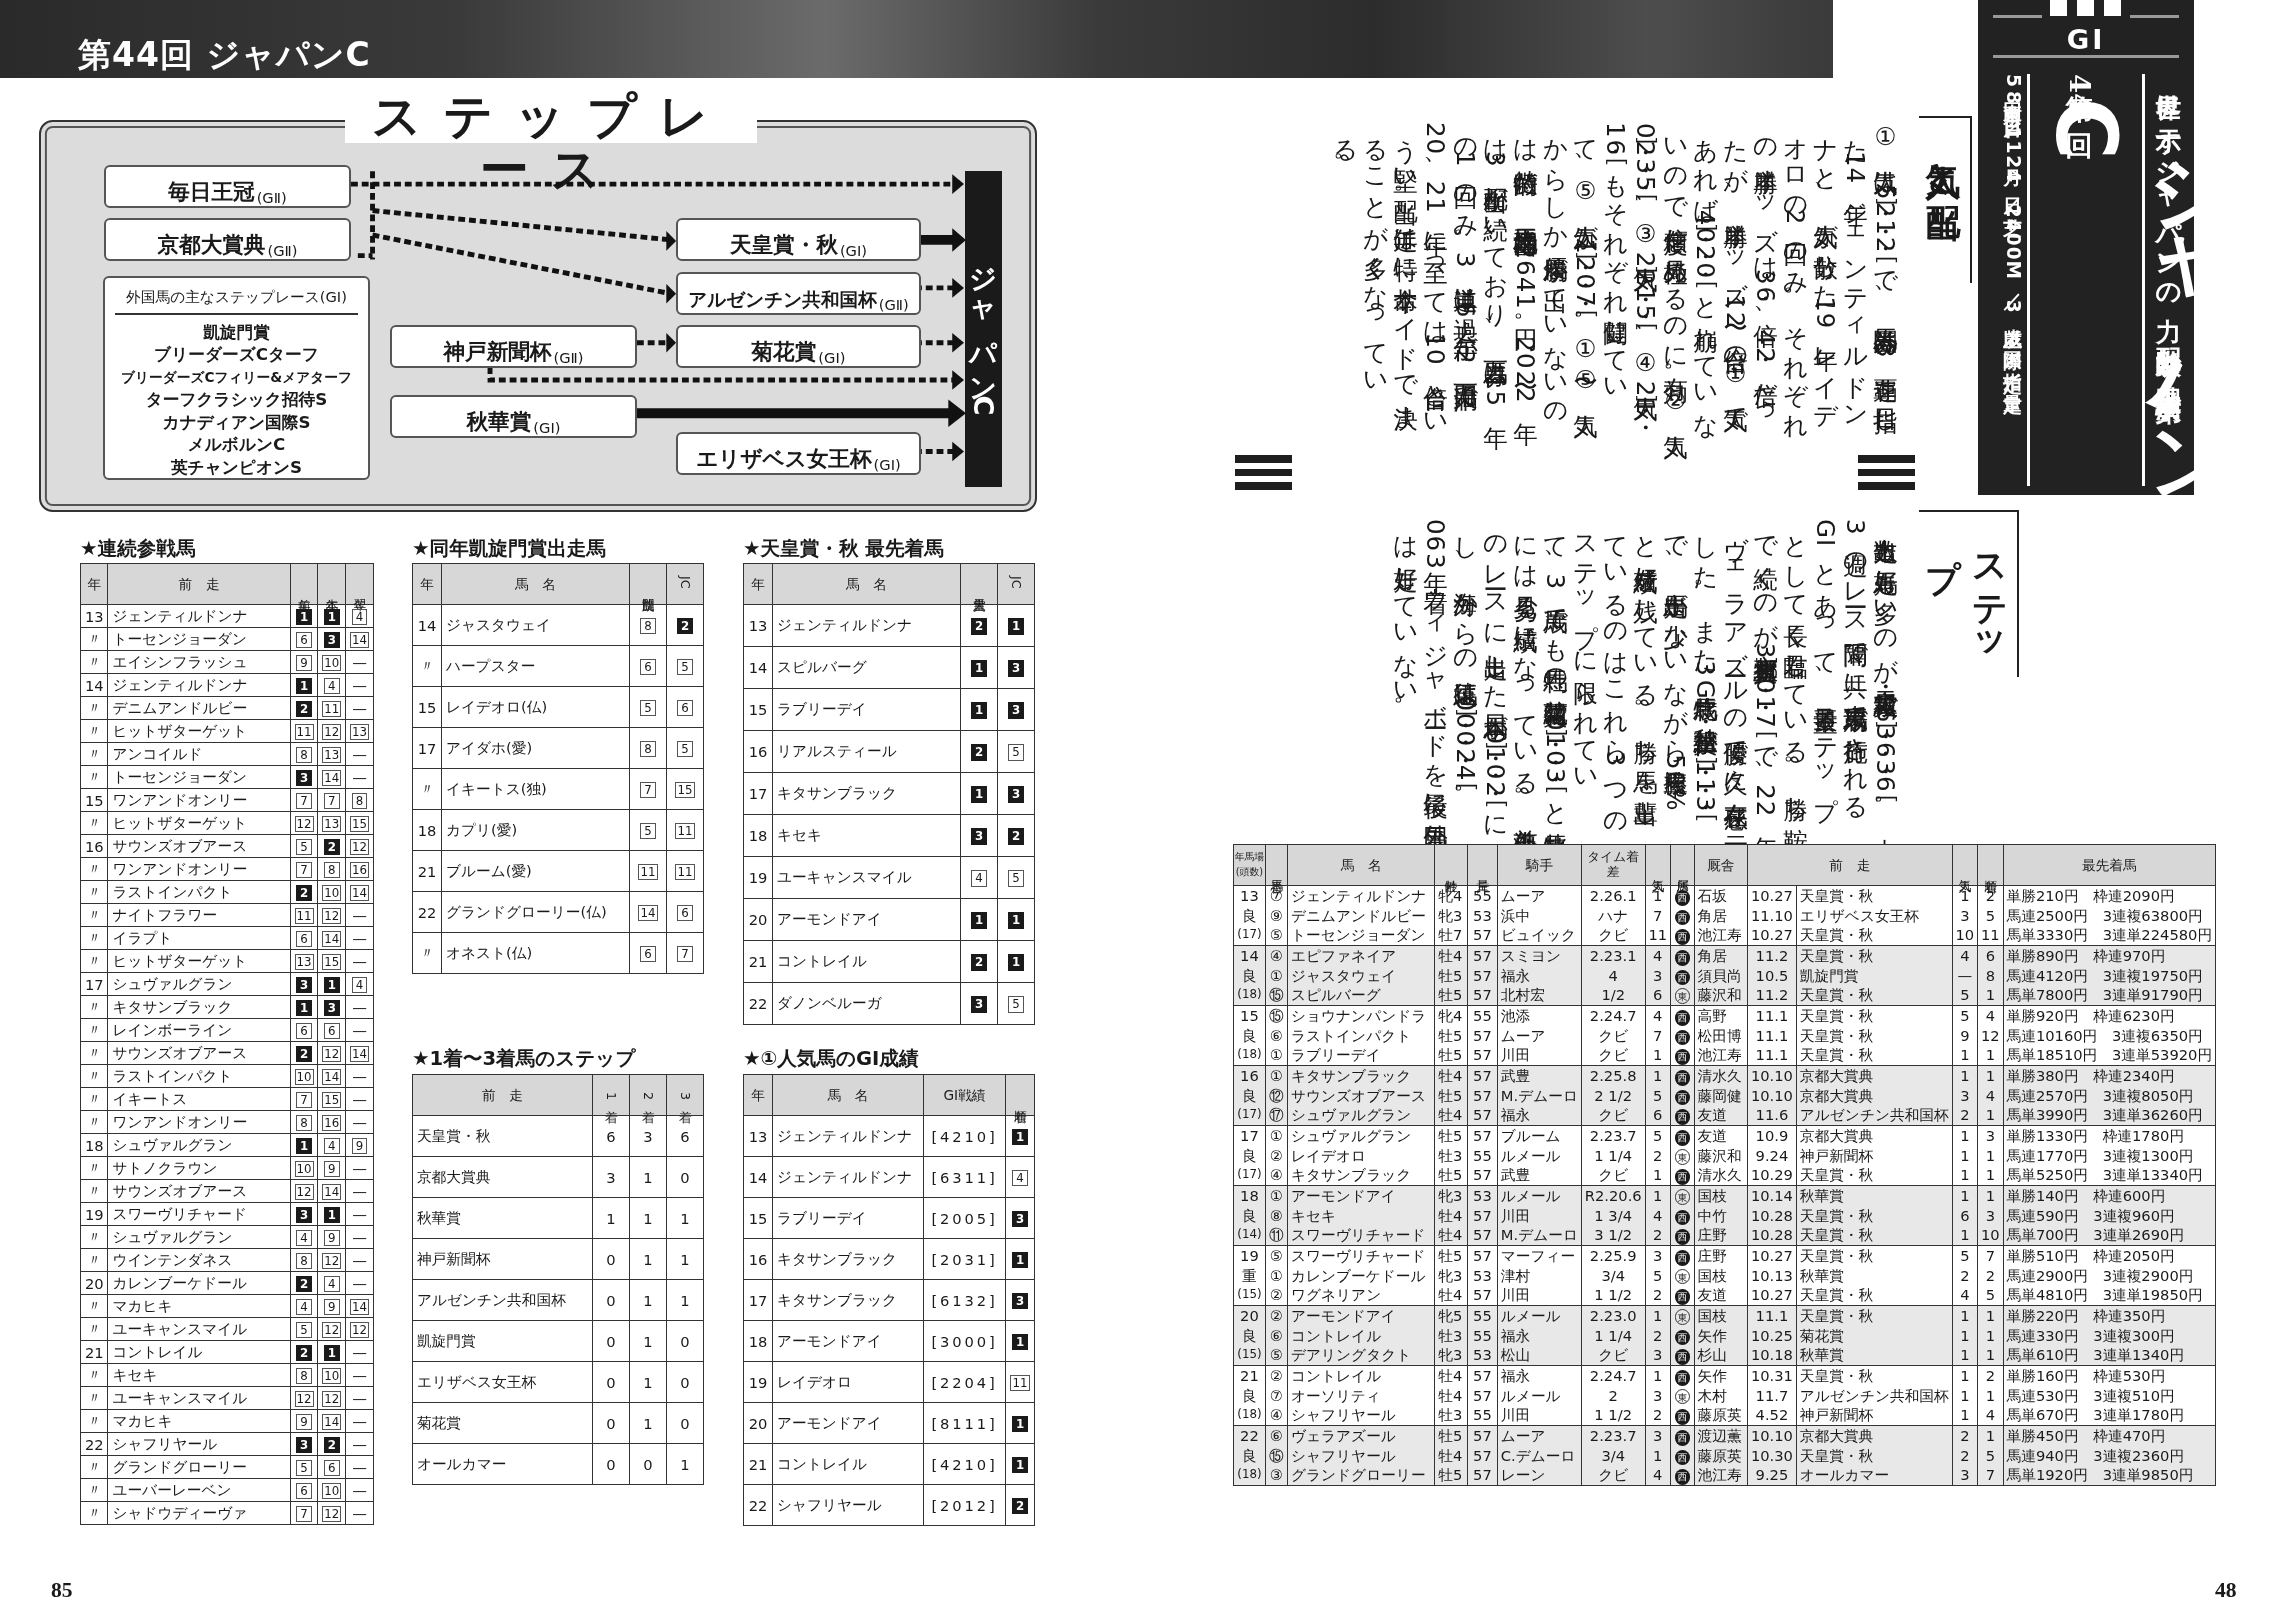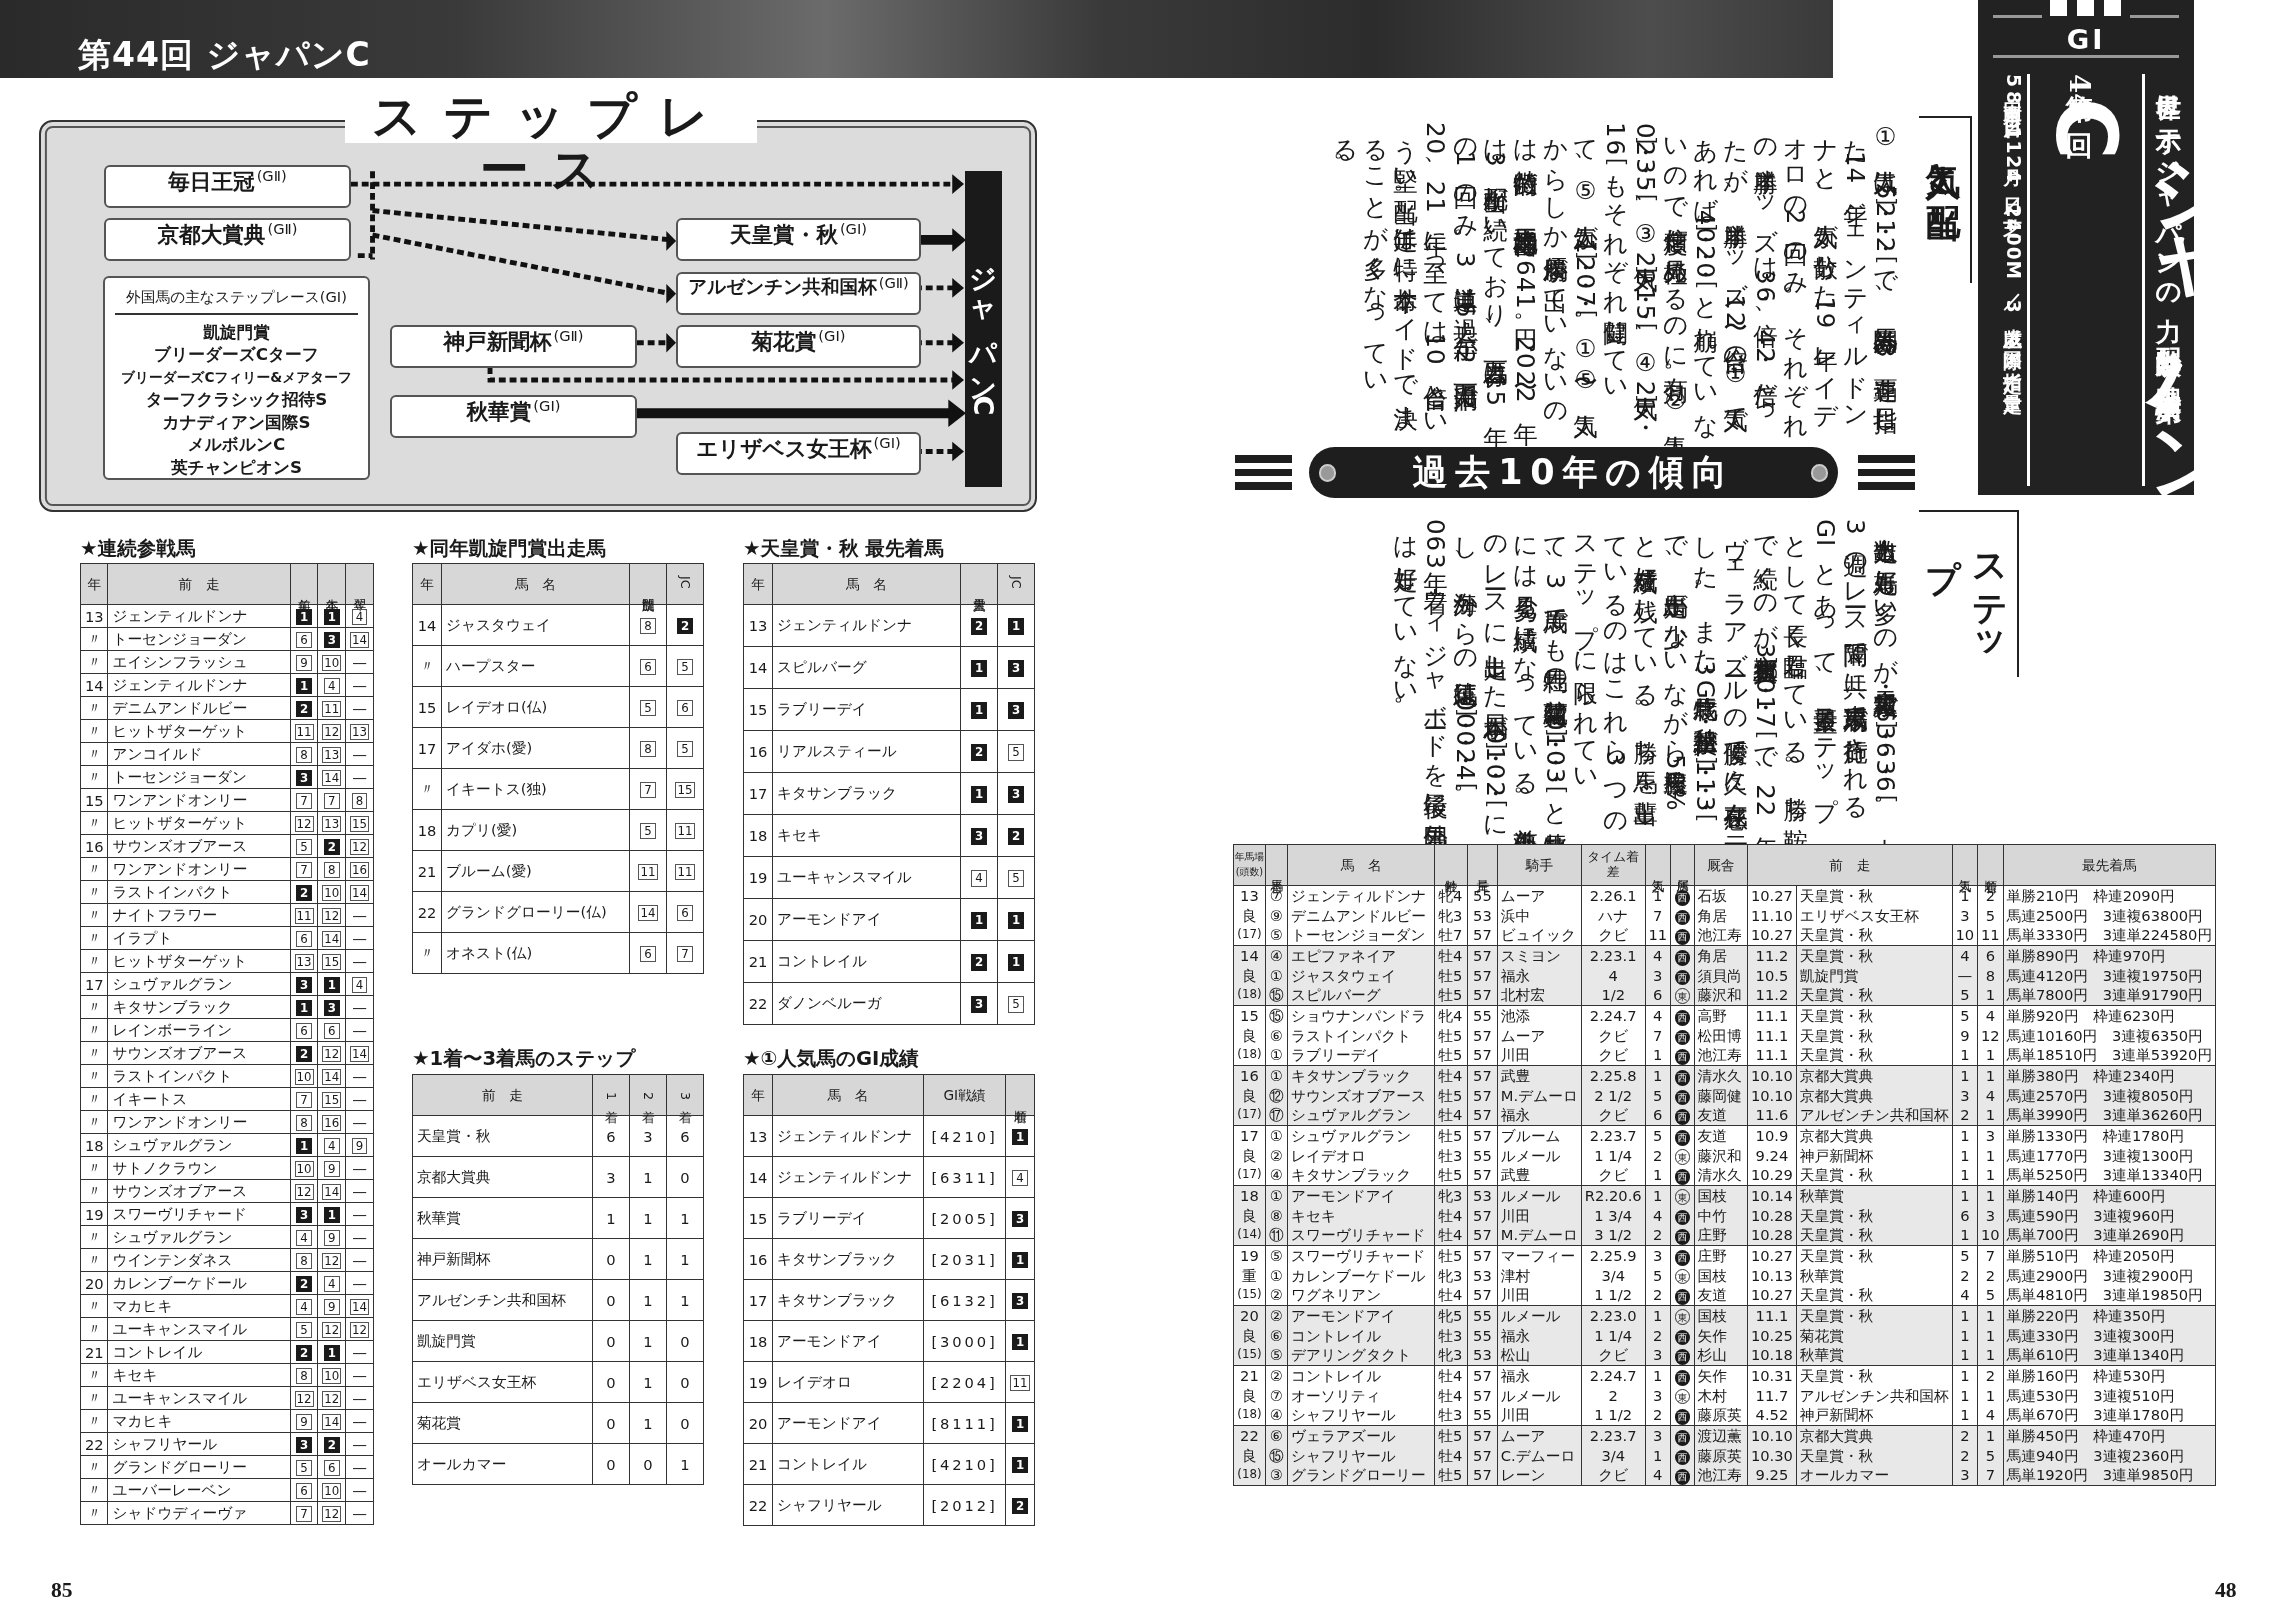--- a/index.html
+++ b/index.html
@@ -4,21 +4,21 @@
 <style>
   * { box-sizing: border-box; margin: 0; padding: 0; }
   body { width: 2278px; height: 1619px; background: #fff; font-family: "DejaVu Sans", sans-serif; color: #1a1a1a; position: relative; overflow: hidden; }
   .banner { position: absolute; left: 0; top: 0; width: 1833px; height: 78px;
     background: linear-gradient(90deg, #2a2a2a 0%, #3a3a3a 25%, #6b6b6b 45%, #3a3a3a 60%, #2c2c2c 75%, #4d4d4d 90%, #3a3a3a 100%); }
   .banner-title { position: absolute; left: 78px; top: 33px; color: #fff; font-weight: bold; font-size: 33px; letter-spacing: 1px; }
 
   
   .step-box { position: absolute; left: 39px; top: 120px; width: 998px; height: 392px; background: #dcdcdc; border: 2.9px solid #333; border-radius: 13.7px; box-shadow: inset 0 0 0 3.9px #dcdcdc, inset 0 0 0 5.9px #555; }
   .step-title { position: absolute; left: 345px; top: 90px; width: 412px; height: 53px; background: #fff; text-align: center; font-size: 49px; font-weight: 900; letter-spacing: 21.6px; line-height: 53px; }
-  .node { position: absolute; background: #fff; border: 2px solid #555; border-radius: 5.9px; font-weight: bold; font-size: 21.6px; display: flex; align-items: flex-start; justify-content: center; white-space: nowrap; }
+  .node { position: absolute; background: #fff; border: 2px solid #555; border-radius: 5.9px; font-weight: bold; font-size: 21.6px; display: flex; align-items: flex-end; justify-content: center; white-space: nowrap; }
   .node .g { font-size: 14.7px; font-weight: normal; margin-left: 2px; }
   .jc-bar { position: absolute; left: 965px; top: 171px; width: 37px; height: 316px; background: #1a1a1a; color: #fff; font-weight: bold; font-size: 27.4px; writing-mode: vertical-rl; text-align: center; line-height: 37px; padding-top: 9.8px; letter-spacing: 5.9px; }
   .foreign { position: absolute; left: 103px; top: 276px; width: 267px; height: 204px; background: #fff; border: 2px solid #555; border-radius: 5.9px; text-align: center; }
   .foreign .ftitle { font-size: 14.7px; margin-top: 9.8px; padding-bottom: 5.9px; border-bottom: 2px solid #333; margin: 9.8px 9.8px 5.9px; }
   .foreign .fitem { font-size: 16.7px; font-weight: bold; line-height: 22.5px; }
   svg.arrows { position: absolute; left: 0; top: 0; }
 
   
   .sec-h { position: absolute; font-weight: bold; font-size: 19.6px; }
   table.t { position: absolute; border-collapse: collapse; font-size: 14.7px; background: #fff; }
@@ -739,21 +739,20 @@
   <div class="vcol main-no" style="left:84px;top:74px">第44回</div>
   <div class="vcol main-name" style="left:59px;top:98px">ジャパンC</div>
   <div class="vcol sub-title" style="left:174px;top:74px;height:412px">世界に示すジャパンの力　配当妙味は外国人騎手次第</div>
 </div>
 
 <div class="vhead" style="left:1919px;top:116px;height:167px">人気と配当</div>
 <div class="vtext" style="left:1237px;top:122px;width:663px;height:304px">①人気は［5・2・1・2］で、馬券圏外は3連覇を目指した14年ジェンティルドンナと、人気が分散した19年レイデオロの2回のみ。それぞれの単勝オッズは3・6倍、4・2倍だったが、単勝オッズ1〜2倍台の①人気であれば［4・0・2・0］と崩れていないので信頼度を見極めるのに有効。②人気［0・2・3・5］、③人気［2・2・1・5］、④人気［2・1・1・6］もそれぞれ健闘していて、⑤人気が［1・2・0・7］。①〜⑤人気からしか優勝馬が出ていないのは特徴的だ。馬連平均配当は2641円。20〜22年は3桁配当が続いており、万馬券は15年の1回のみ。3連単は過去6年が2万円未満で、20、21年に至っては10倍台という堅い配当。近年は特に本命サイドで決まることが多くなっている。</div>
 
 <div class="trend-bar">
   <div class="stripes3" style="left:3.9px"></div>
-  <div class="trend-pill">過去10年の傾向</div>
   <div class="stripes3" style="left:627px"></div>
 </div>
 
 <div class="vhead" style="left:1919px;top:510px;height:167px">ステップ</div>
 <div class="vtext" style="left:1237px;top:519px;width:663px;height:314px">出走数も好走馬も多いのが天皇賞・秋組で［6・3・6・36］。中3週のレース間隔で共に東京競馬場で施行されるGIとあって、最重要ステップとして長く君臨している。勝ち鞍で続くのが京都大賞典組［3・1・0・17］で、22年ヴェラアズールの優勝で久々に存在感を示した。また3歳牝馬GI・秋華賞組が［1・1・1・3］で、出走馬が少ないながら複勝率50%と好成績を残している。勝ち馬を輩出しているのはこれら3つのステップに限られていて、3歳馬でも牡馬の菊花賞組は［0・1・0・3］と牝馬勢には見劣る成績になっている。前走海外のレースに出走した日本馬が［0・1・0・2］に対し、海外からの遠征馬は［0・0・0・24］。06年3着ウィジャボードを最後に外国馬は好走していない。</div>
 
 <table class="res">
   <thead>
       <tr>
     <th style="width:33px;font-size:9.8px">年馬場(頭数)</th>

